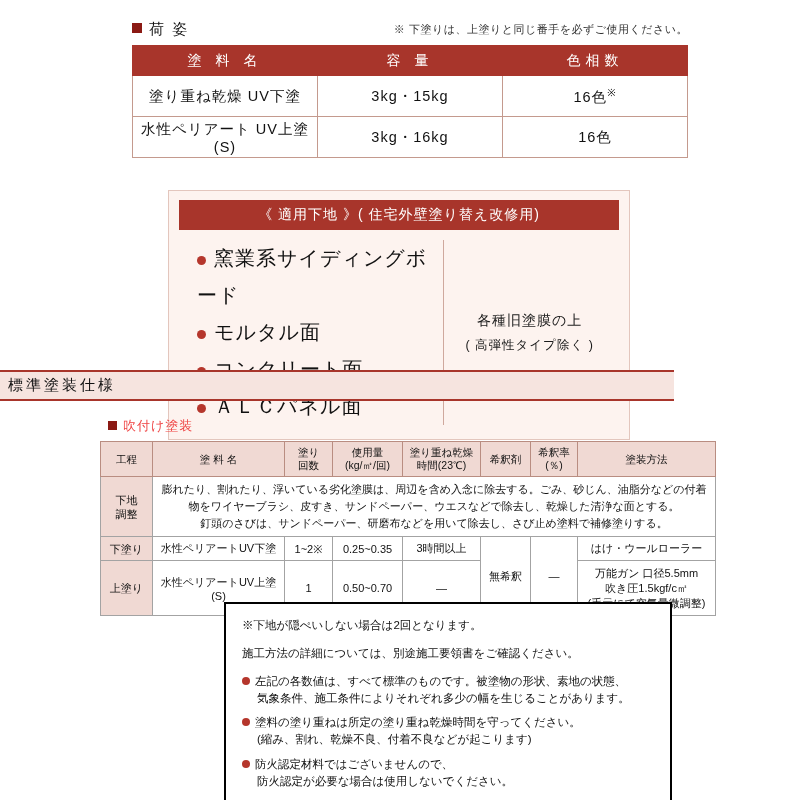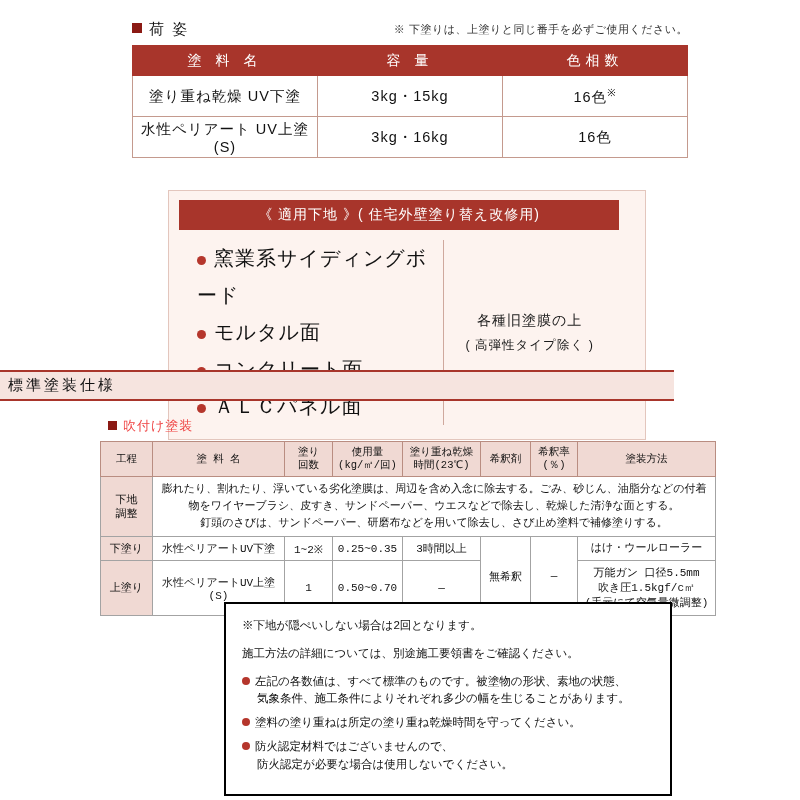--- a/index.html
+++ b/index.html
@@ -80,21 +80,21 @@
   .sup { font-size: 10px; vertical-align: super; }
 
   
   .sec-tekiyou {
     position: absolute;
     left: 168px;
     top: 190px;
     width: 460px;
     background: #fdf3ef;
     border: 1px solid #e3c6bd;
-    padding: 0 16px 14px 0;
+    padding: 0 0 14px 0;
   }
   .tekiyou-title {
     background: #a8352b;
     color: #fff;
     font-size: 14px;
     text-align: center;
     letter-spacing: 1px;
     padding: 6px 0 6px 0;
     margin: 9px 10px 10px 10px;
   }
@@ -134,21 +134,20 @@
     background: #b5362c;
     margin-right: 8px;
   }
 
   
   .sec-hyoujun {
     position: absolute;
     left: 0;
     top: 370px;
     width: 674px;
-    font-family: Liberation Mono, monospace;
   }
   .hyoujun-bar {
     background: #f6e4df;
     border-top: 2px solid #a8352b;
     border-bottom: 2px solid #a8352b;
     font-size: 15px;
     letter-spacing: 3px;
     padding: 4px 0 4px 8px;
     color: #111;
   }
@@ -368,19 +367,20 @@
   <div class="note-line">※下地が隠ぺいしない場合は2回となります。</div>
   <div class="note-line">施工方法の詳細については、別途施工要領書をご確認ください。</div>
   <div class="note-item">
     <span class="dot2"></span>
     <span>左記の各数値は、すべて標準のものです。被塗物の形状、素地の状態、</span>
     <span class="note-sub">気象条件、施工条件によりそれぞれ多少の幅を生じることがあります。</span>
   </div>
   <div class="note-item">
     <span class="dot2"></span>
     <span>塗料の塗り重ねは所定の塗り重ね乾燥時間を守ってください。</span>
+    <span class="note-sub">(縮み、割れ、乾燥不良、付着不良などが起こります)</span>
   </div>
   <div class="note-item">
     <span class="dot2"></span>
     <span>防火認定材料ではございませんので、</span>
     <span class="note-sub">防火認定が必要な場合は使用しないでください。</span>
   </div>
 </div>
 
 </body></html>

